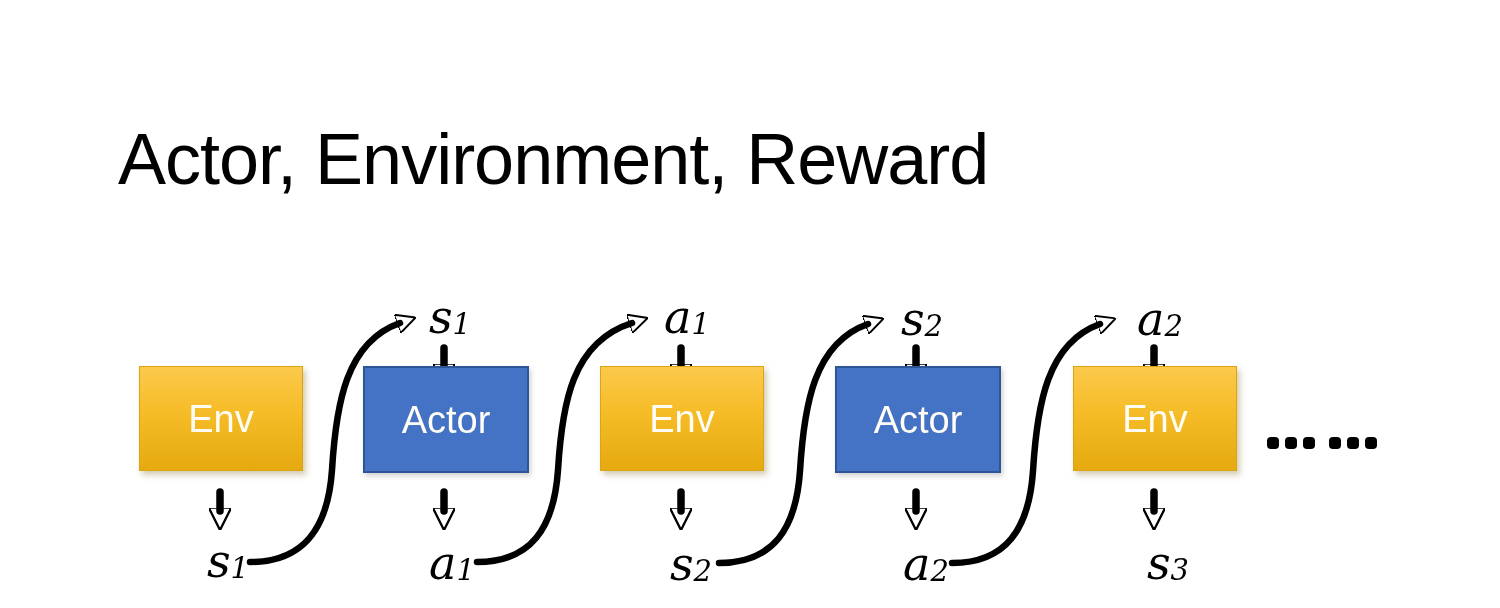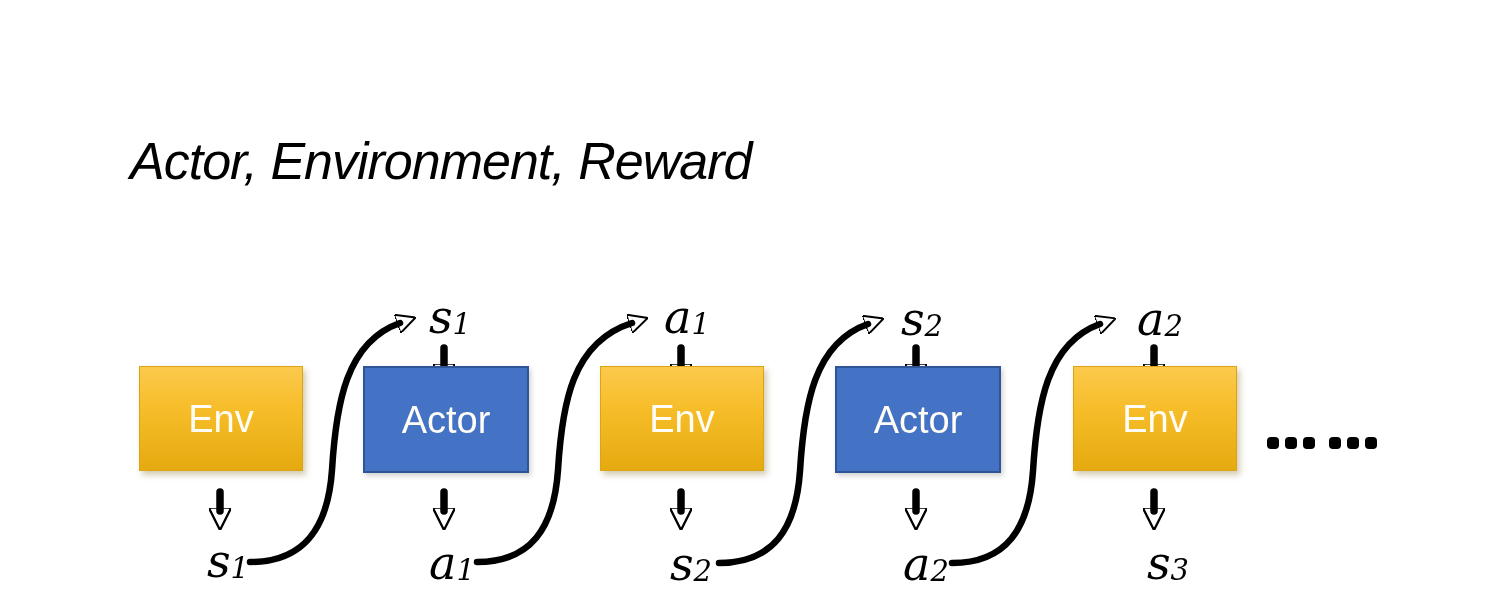--- a/index.html
+++ b/index.html
@@ -2,24 +2,24 @@
 <html style="--title-text: #000000; --arrow: #000000; --env-top: #FCC94C; --env-bottom: #E5AA0F; --env-border: #DBA414; --actor-fill: #4472C4; --actor-border: #2F5597; --box-text: #FFFDF6;"><head>
 <meta charset="utf-8">
 <style>
   html,body { margin:0; padding:0; background:#ffffff; }
   .stage {
     position:relative; width:1500px; height:608px;
     background:#ffffff; overflow:hidden;
     font-family:"Liberation Sans", sans-serif;
   }
   .title {
-    position:absolute; left:114px; top:118px; margin:16px;
+    position:absolute; left:114px; top:118px; margin:4px;
     font-family:"Liberation Sans", sans-serif;
-    font-size:52px; font-weight:300; letter-spacing:-1px;
-    color:var(--title-text,#000); line-height:1.05; white-space:nowrap;font-style:italic;
+    font-size:72px; font-weight:300; letter-spacing:-1px;
+    color:var(--title-text,#000); line-height:1.05; white-space:nowrap;
   }
   .arrows { position:absolute; left:0; top:0; width:1500px; height:608px; }
   .arrows path { fill:none; stroke:var(--arrow,#000); stroke-linecap:round; }
   .arrows .straight { stroke-width:7.5; }
   .arrows .curve { stroke-width:6.5; }
   .box {
     position:absolute; top:366px; width:162px; height:103px;
     display:flex; align-items:center; justify-content:center;
     font-size:38px; color:var(--box-text,#FFFDF6); line-height:1;
   }

